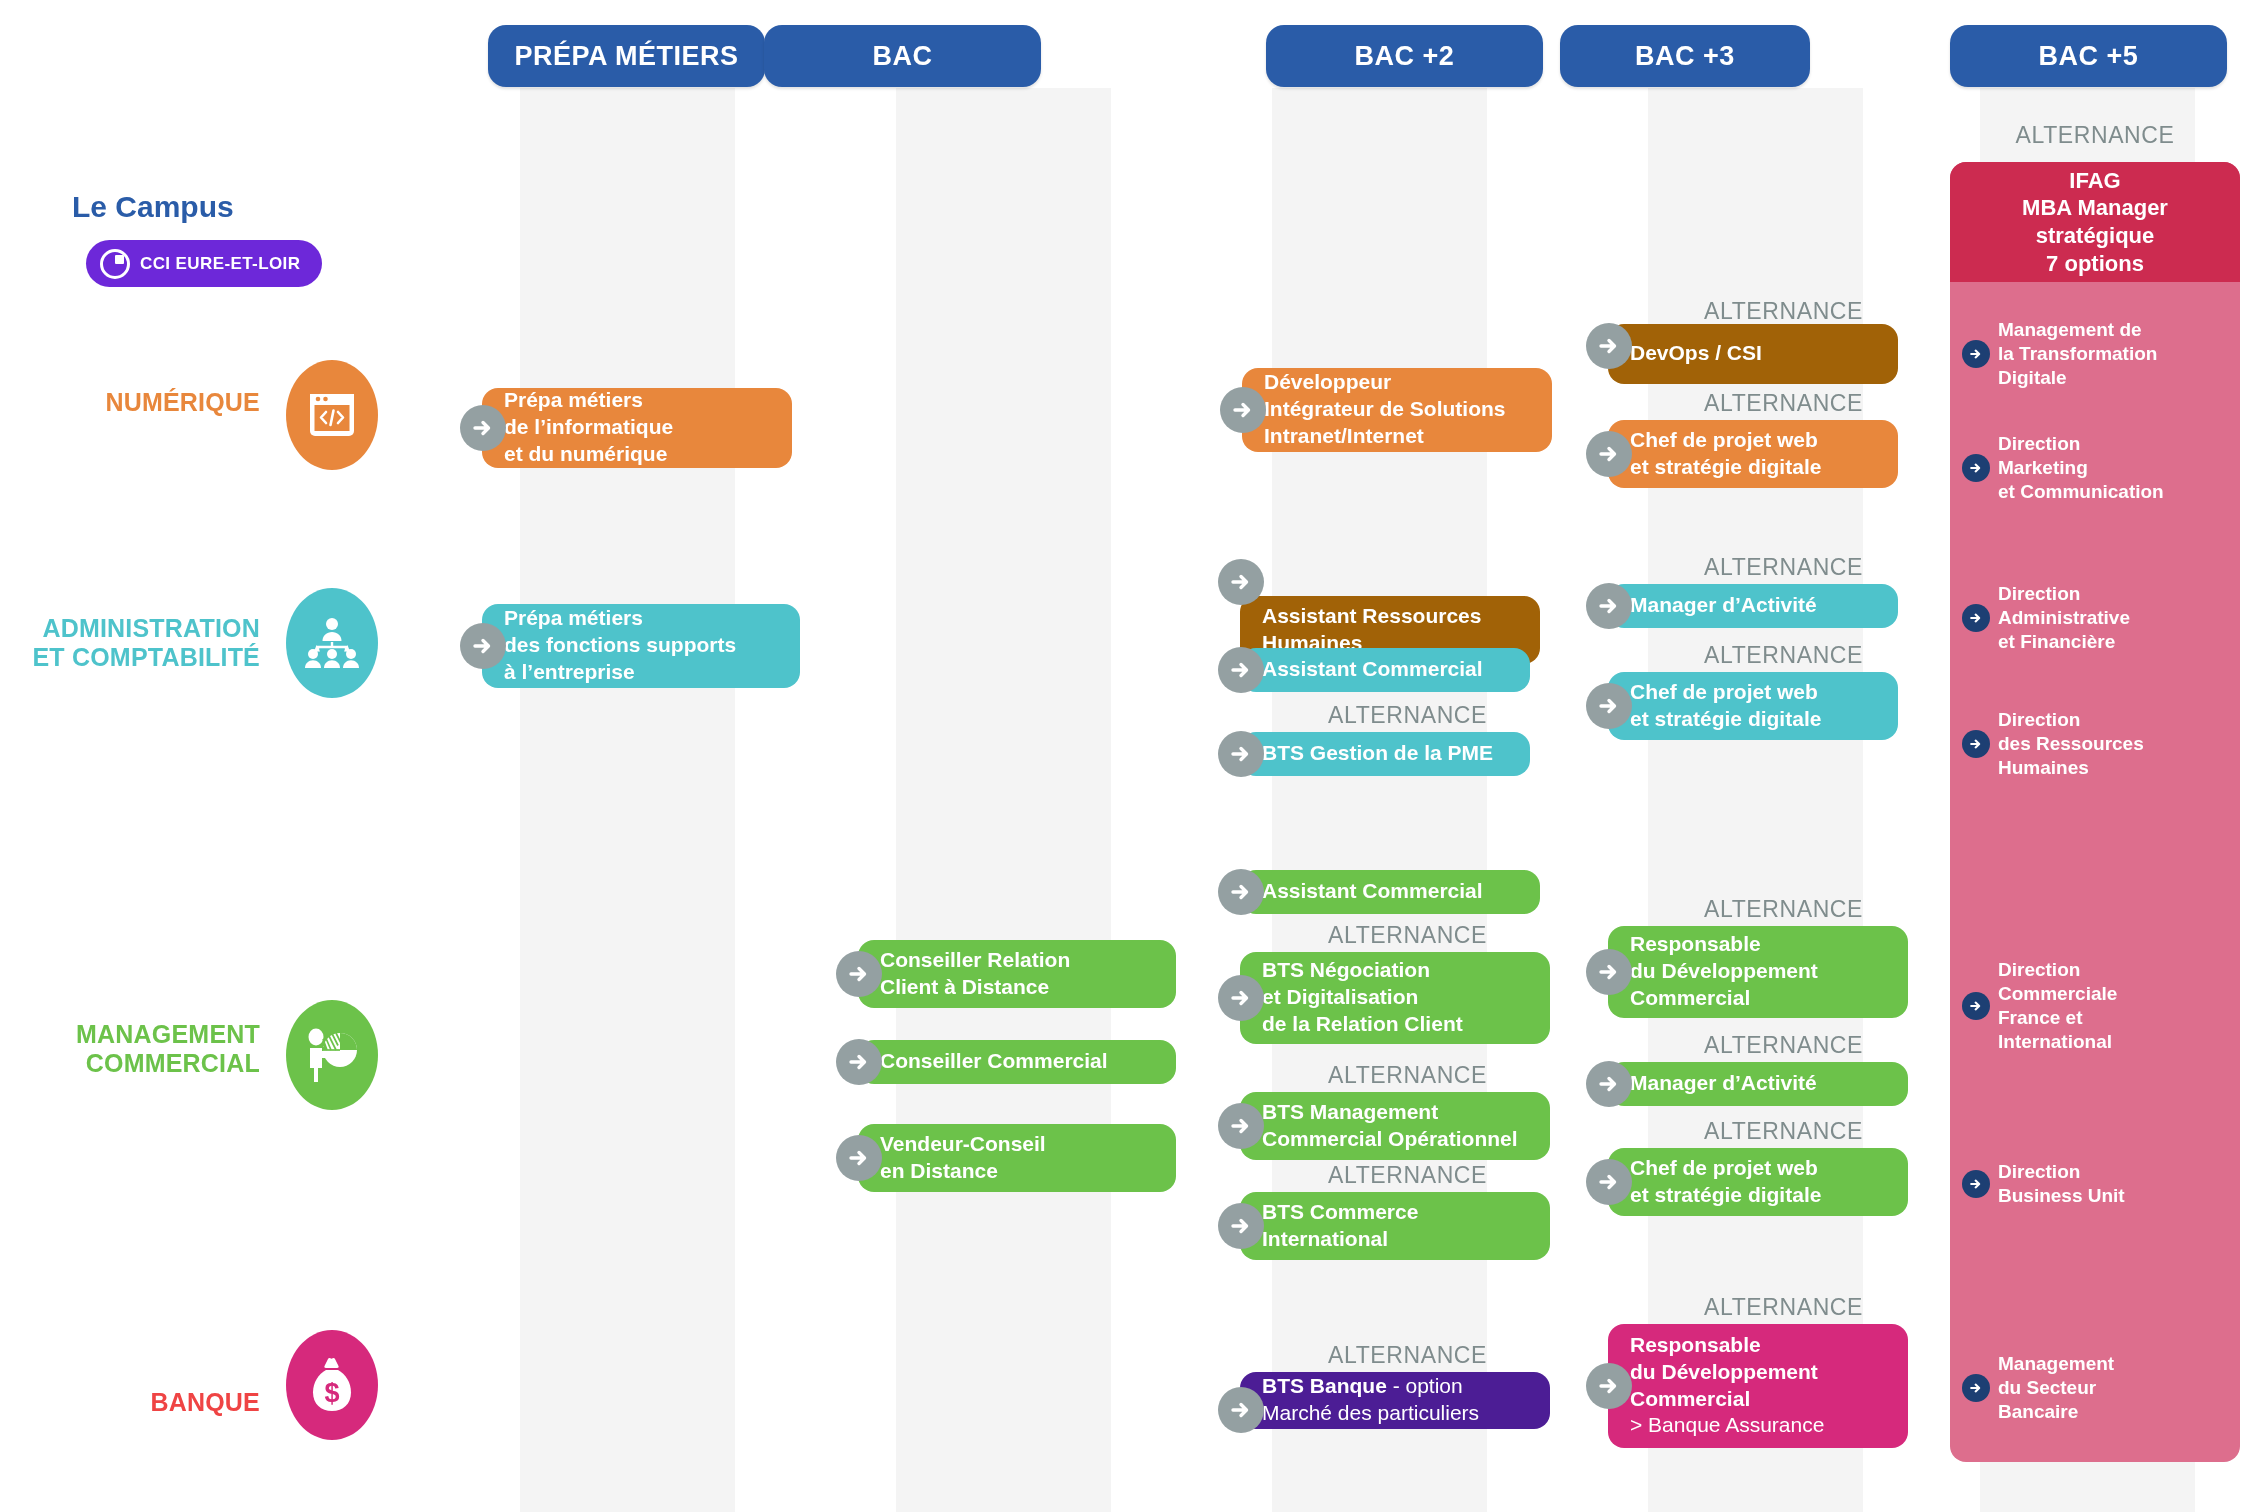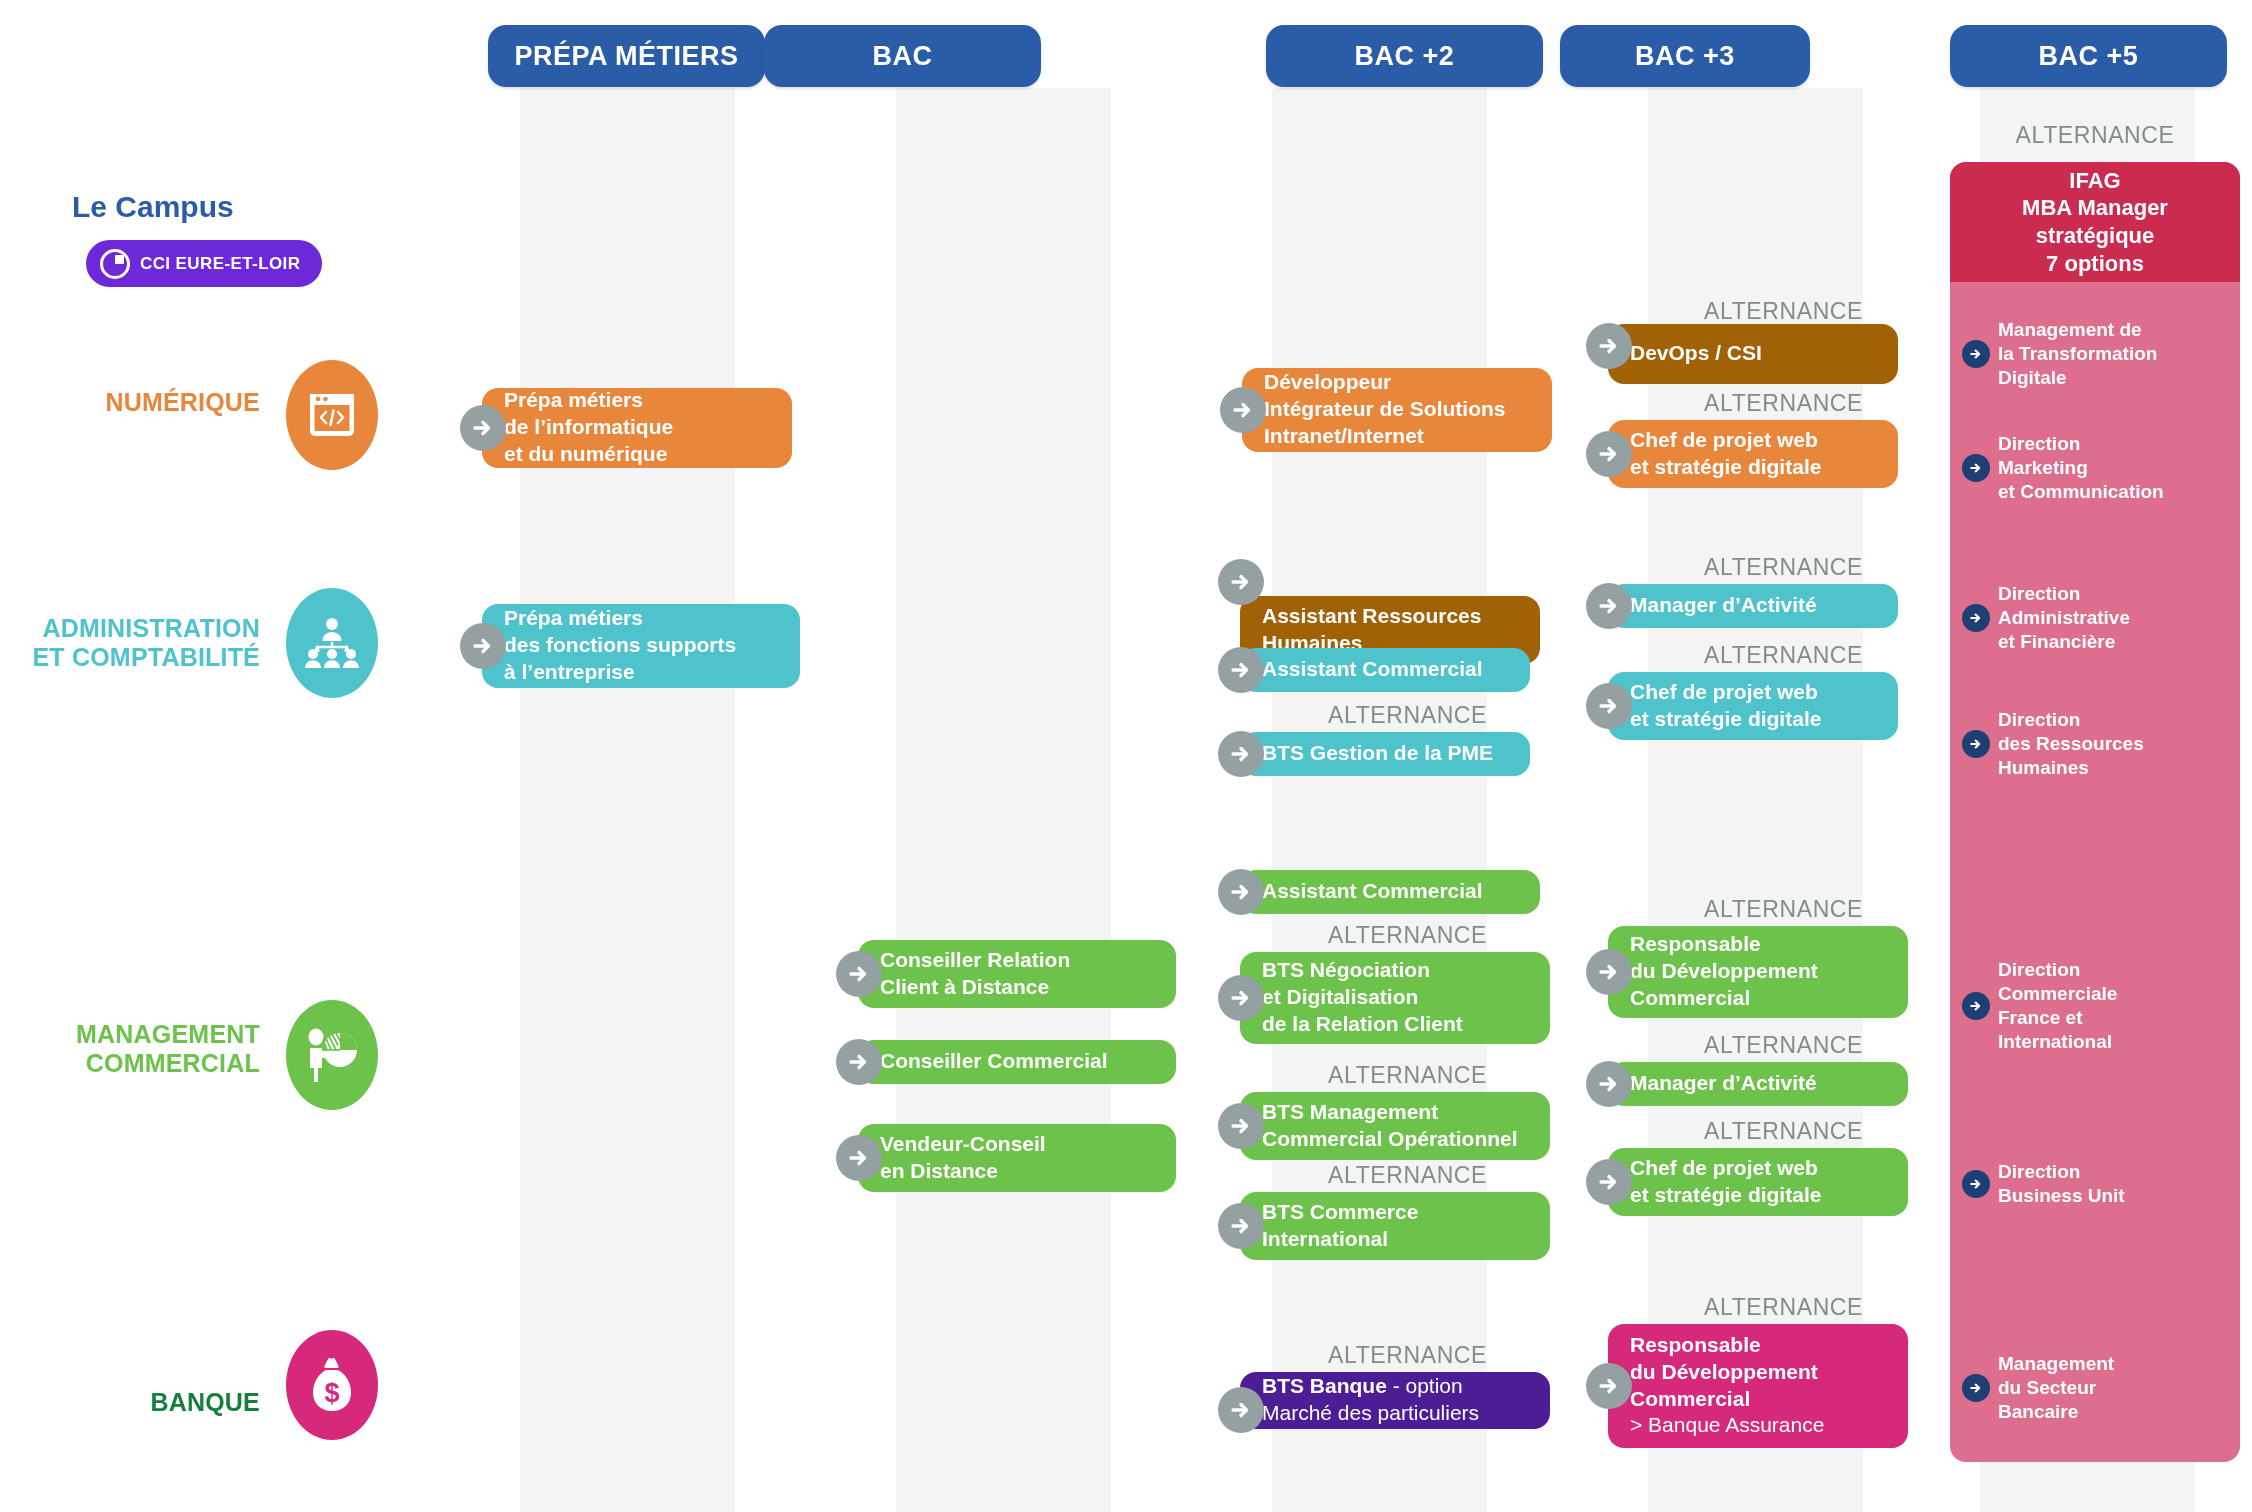--- a/index.html
+++ b/index.html
@@ -243,21 +243,21 @@
           <path d="M37 6a17 17 0 0 1 0 34 17 17 0 0 1 0-34z" fill="#fff"></path>
           <path d="M37 6v17h17A17 17 0 0 0 37 6z" fill="currentColor"></path>
           <path d="M37 23H20v-9" fill="none"></path>
           <g stroke="currentColor" stroke-width="1.7">
             <path d="M37 23H20"></path>
             <path d="M22 9l6 14M25 7l8 16M29 6.5l6 12M33 6l5 10M20 12l4 11M20 16l2.5 7M20 20l1 3"></path>
           </g>
           <rect x="20" y="6" width="17" height="17" fill="none" stroke="currentColor" stroke-width="0"></rect>
         </svg>
       </div>
-      <div class="fam-label" style="left: 60px; top: 1388px; width: 200px; color: #15803d;">
+      <div class="fam-label" style="left: 60px; top: 1388px; width: 200px; color: #ef4444;">
         <div>BANQUE</div>
       </div>
       <div class="fam-icon" style="left: 286px; top: 1330px; width: 92px; height: 110px; background: rgb(214, 41, 124); color: rgb(214, 41, 124);">
         <svg width="46" height="56" viewBox="0 0 46 56">
           <path d="M19 2l-3.5 7c-.5 1 .2 2 1.3 2h11.4c1.1 0 1.8-1 1.3-2L26 2c-.6-1.2-1.6-1.5-3.5-.2C20.6.5 19.6.8 19 2z" fill="#fff"></path>
           <path d="M17 13c-7.5 4-13 12.5-13 22.5C4 47 12 54 23 54s19-7 19-18.5C42 25.5 36.5 17 29 13z" fill="#fff"></path>
           <text x="23" y="45" font-family="Liberation Sans, sans-serif" font-size="27" font-weight="bold" text-anchor="middle" fill="currentColor">$</text>
         </svg>
       </div>
       <div class="card" style="left: 482px; top: 388px; width: 310px; height: 80px; background: rgb(232, 135, 60);">

